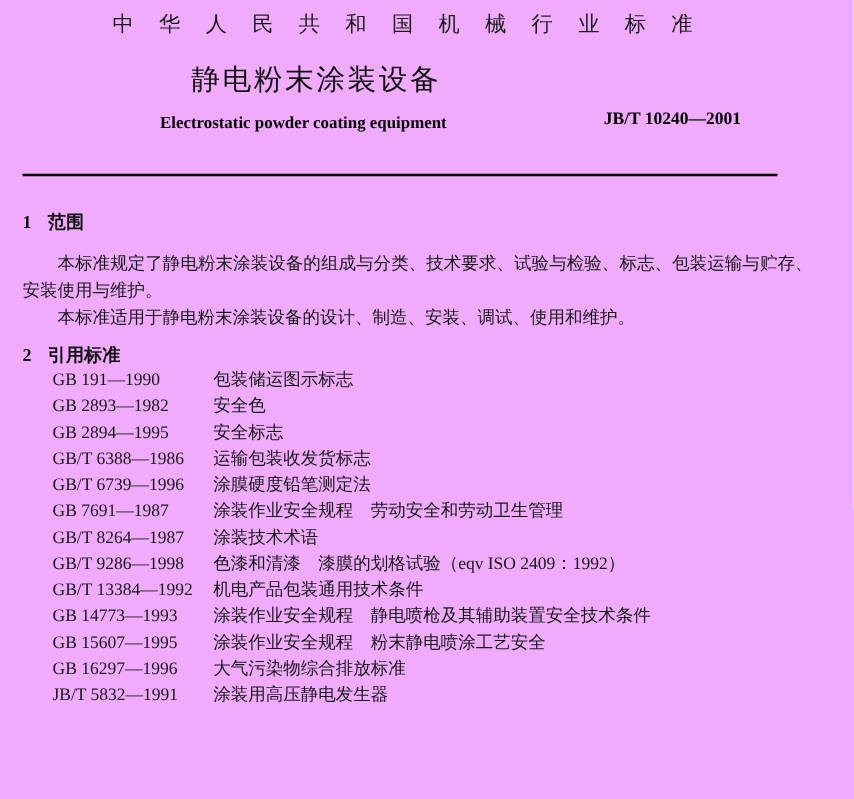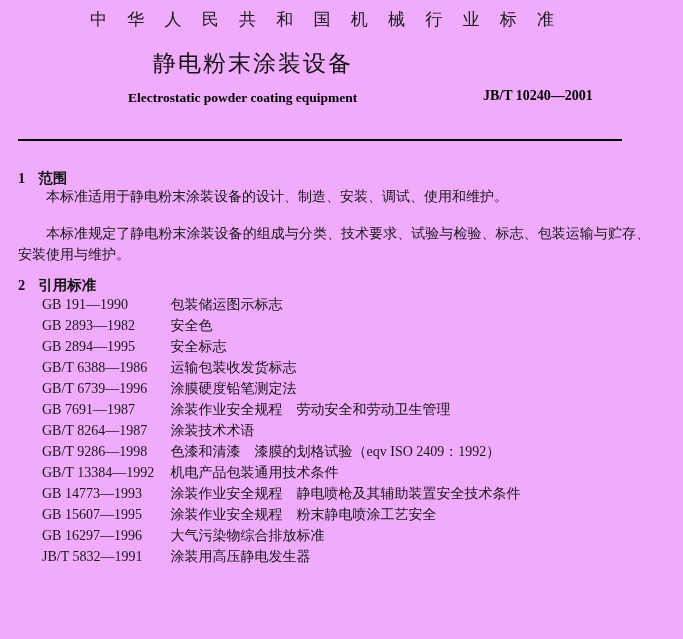--- a/index.html
+++ b/index.html
@@ -103,23 +103,23 @@
   <div class="doc-title-en">Electrostatic powder coating equipment</div>
 
   <div class="header-rule"></div>
 
   <div class="content">
 
     <div class="section-heading">
       <span class="sec-num">1</span><span>范围</span>
     </div>
 
+    <p class="para para-first">本标准规定了静电粉末涂装设备的组成与分类、技术要求、试验与检验、标志、包装运输与贮存、安装使用与维护。</p>
+
     <p class="para">本标准适用于静电粉末涂装设备的设计、制造、安装、调试、使用和维护。</p>
-
-    <p class="para para-first">本标准规定了静电粉末涂装设备的组成与分类、技术要求、试验与检验、标志、包装运输与贮存、安装使用与维护。</p>
 
     <div class="section-heading sec2-heading">
       <span class="sec-num">2</span><span>引用标准</span>
     </div>
 
 
     <ul class="ref-list">
   <li class="ref-row">
     <span class="ref-code">GB 191—1990</span>
     <span class="ref-title">包装储运图示标志</span>

